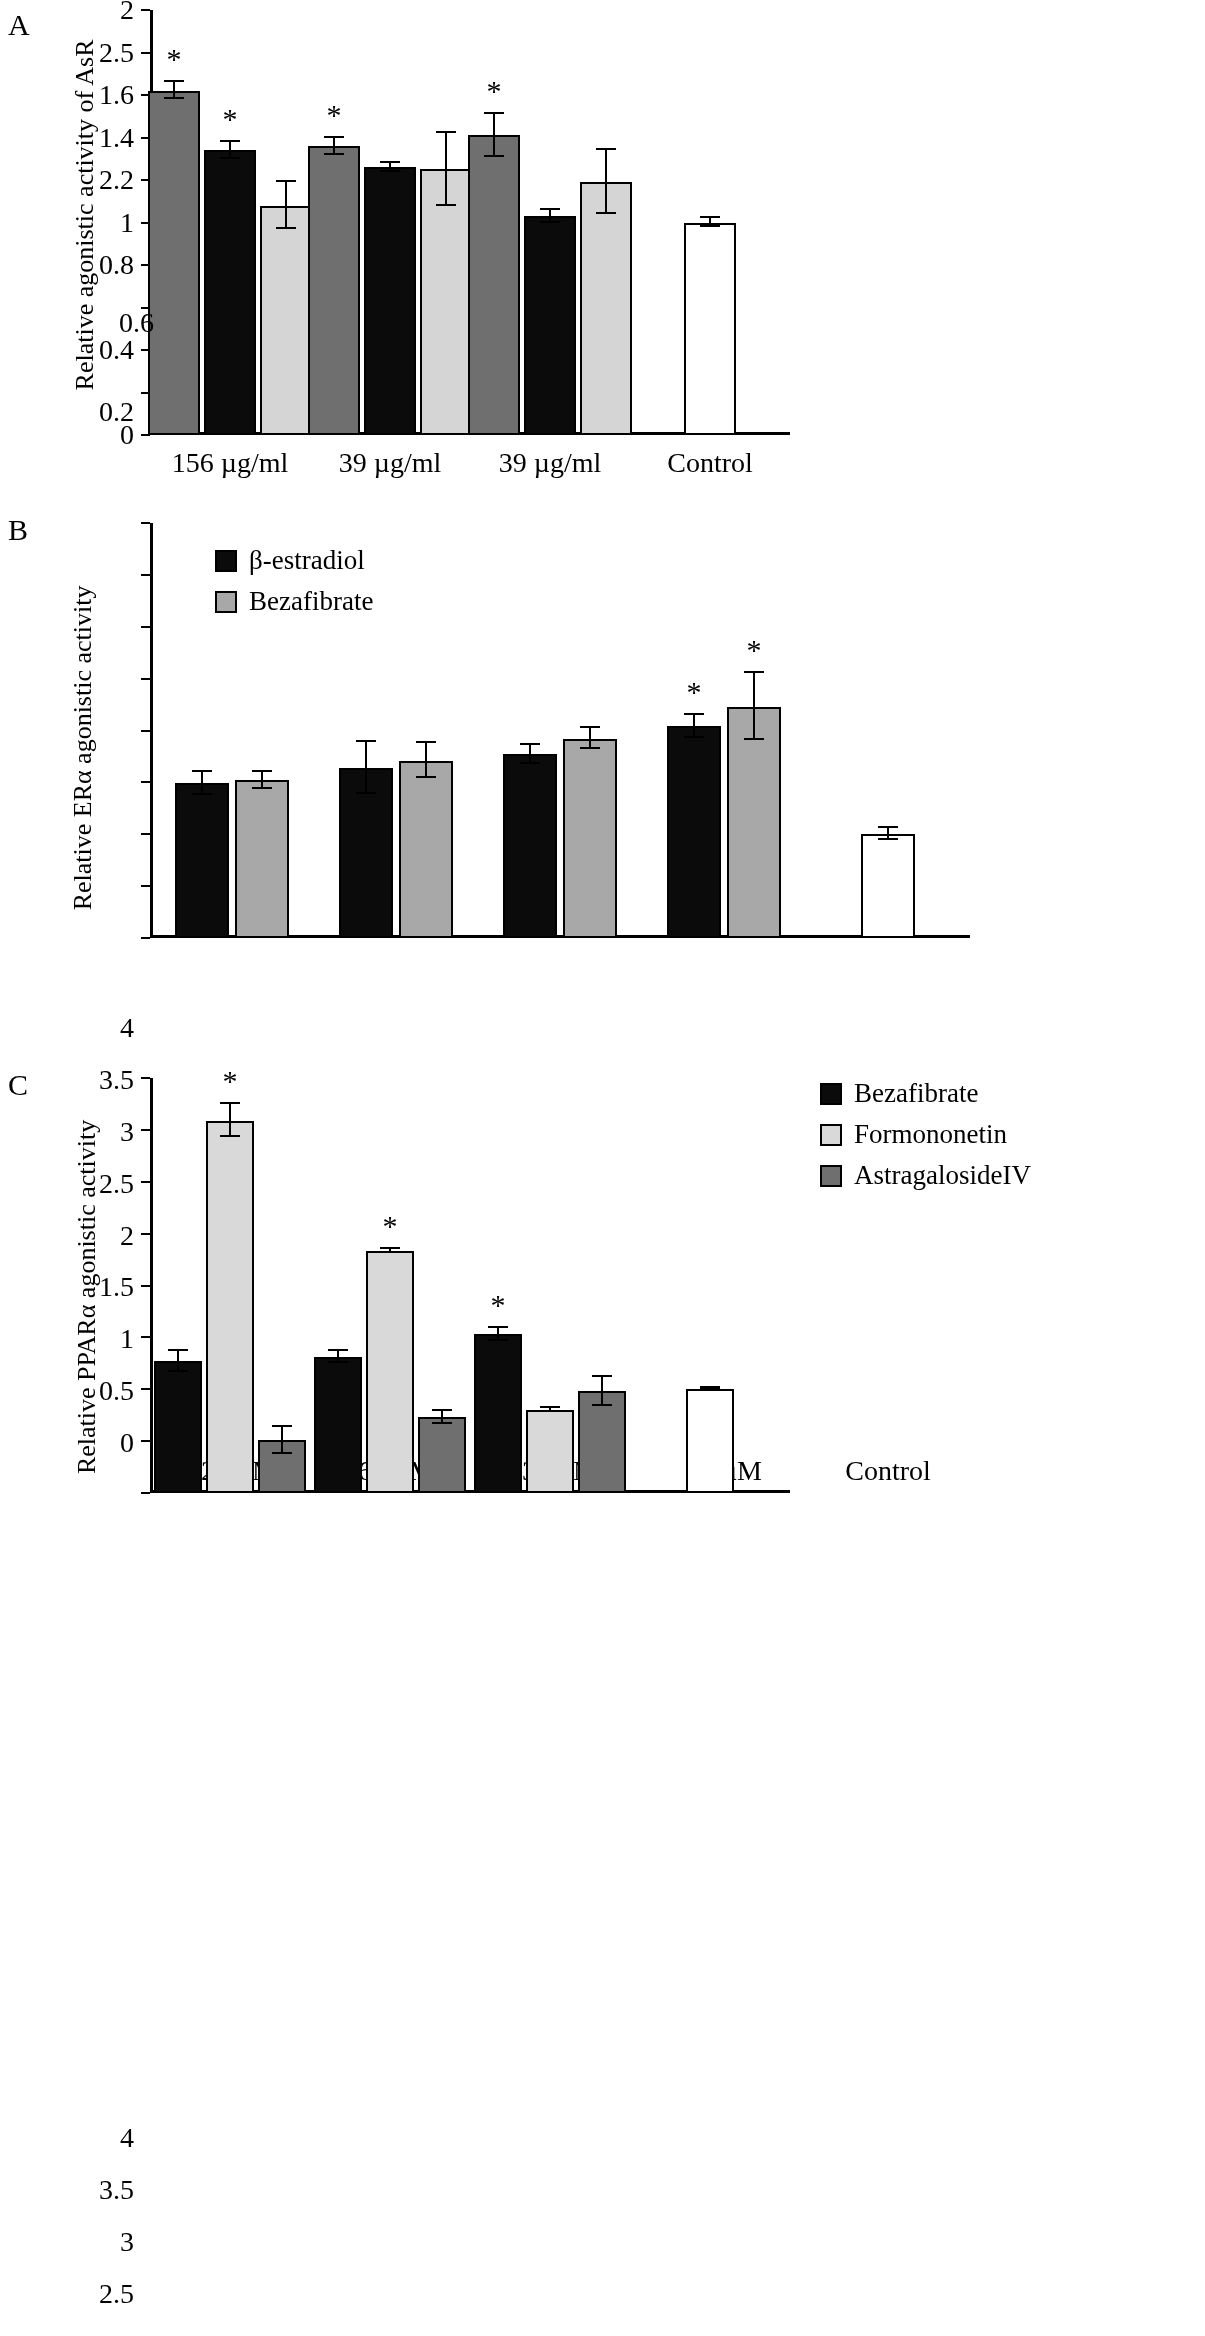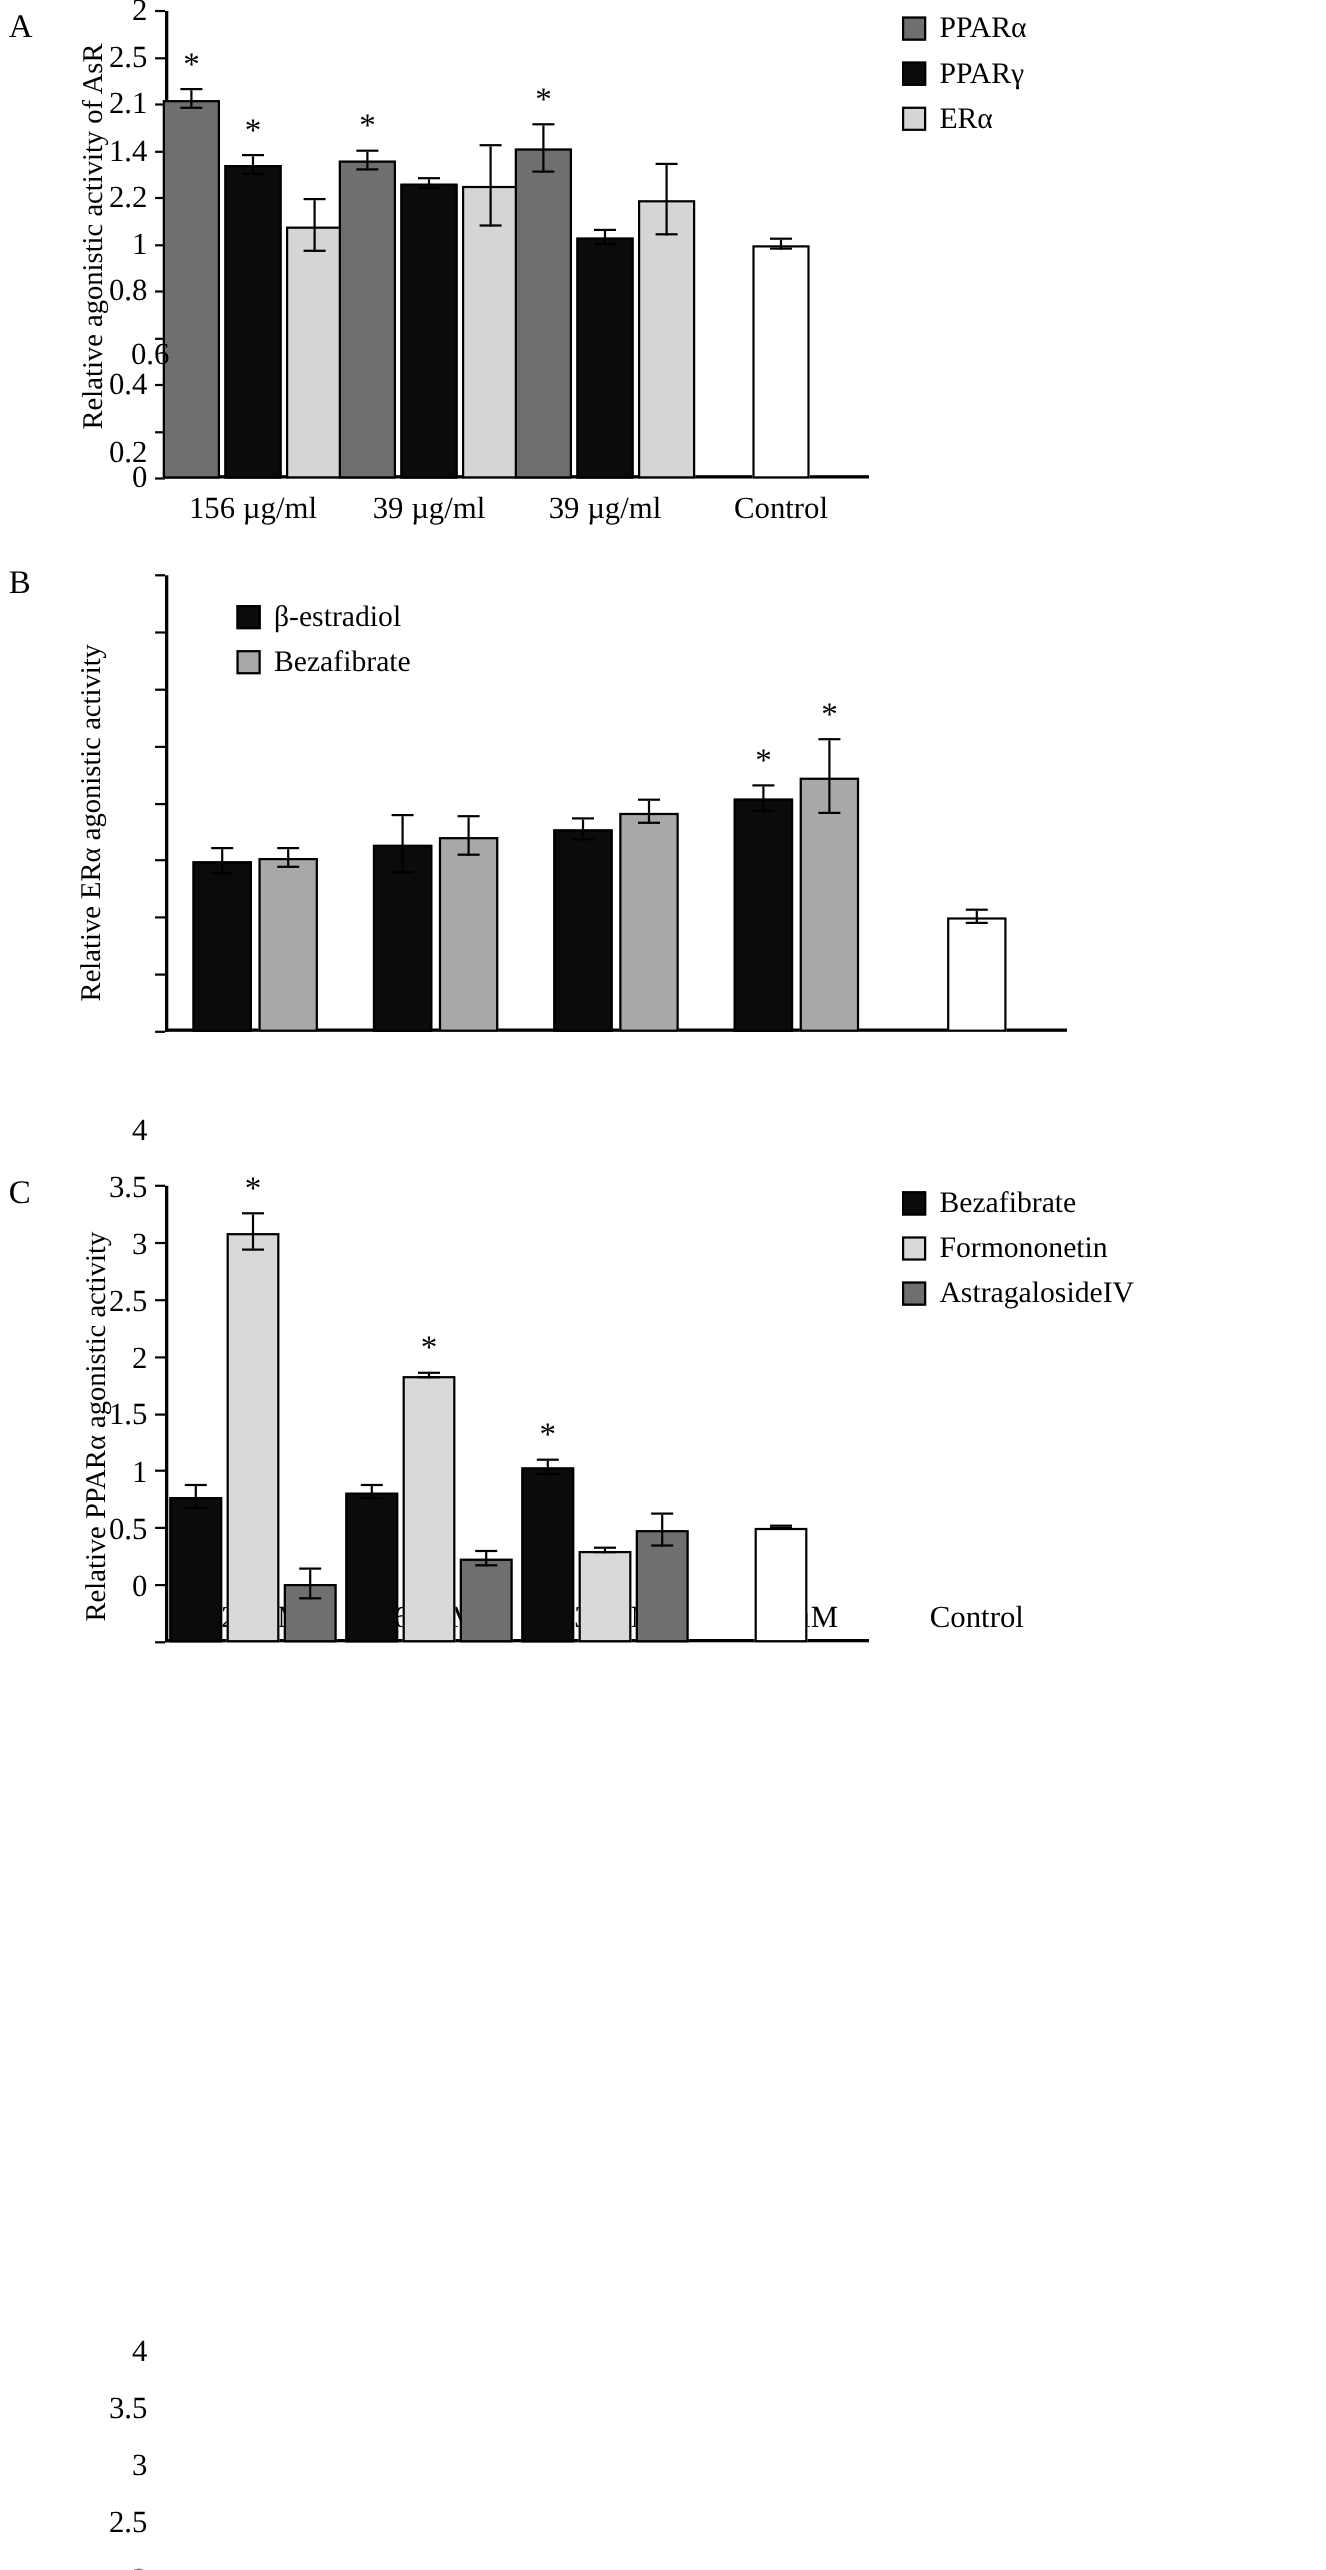--- a/index.html
+++ b/index.html
@@ -93,44 +93,30 @@
           <div class="bar" style="left: 430px; width: 52px; height: 252.875px; background: rgb(213, 213, 213);"></div>
           <div class="err" style="left: 455px; bottom: 221px; height: 63.75px;"></div>
           <div class="err-cap" style="left: 446px; width: 20px; bottom: 284.75px;"></div>
           <div class="err-cap" style="left: 446px; width: 20px; bottom: 221px;"></div>
           <div class="bar" style="left: 534px; width: 52px; height: 212.5px; background: rgb(255, 255, 255);"></div>
           <div class="err" style="left: 559px; bottom: 208.25px; height: 8.5px;"></div>
           <div class="err-cap" style="left: 550px; width: 20px; bottom: 216.75px;"></div>
           <div class="err-cap" style="left: 550px; width: 20px; bottom: 208.25px;"></div>
         </div>
       </div>
-    <div class="legend" id="legendA" style="left:820px;top:10px;">
-        <div class="legend-row">
-          <div class="legend-swatch" style="background: rgb(111, 111, 111);"></div>
-          <div class="legend-text">PPARα</div>
-        </div>
-        <div class="legend-row">
-          <div class="legend-swatch" style="background: rgb(11, 11, 11);"></div>
-          <div class="legend-text">PPARγ</div>
-        </div>
-        <div class="legend-row">
-          <div class="legend-swatch" style="background: rgb(213, 213, 213);"></div>
-          <div class="legend-text">ERα</div>
-        </div>
-      </div>
     <div id="yticksA">
         <div class="ytick" style="top: 435px; left: 0px; width: 134px;">0</div>
         <div class="ytick" style="top: 412px; left: 0px; width: 134px;">0.2</div>
         <div class="ytick" style="top: 350px; left: 0px; width: 134px;">0.4</div>
         <div class="ytick" style="top: 323px; left: 0px; width: 134px; margin-left: 20px;">0.6</div>
         <div class="ytick" style="top: 265px; left: 0px; width: 134px;">0.8</div>
         <div class="ytick" style="top: 222.5px; left: 0px; width: 134px;">1</div>
         <div class="ytick" style="top: 180px; left: 0px; width: 134px;">2.2</div>
         <div class="ytick" style="top: 137.5px; left: 0px; width: 134px;">1.4</div>
-        <div class="ytick" style="top: 95px; left: 0px; width: 134px;">2.1</div>
+        <div class="ytick" style="top: 95px; left: 0px; width: 134px;">1.6</div>
         <div class="ytick" style="top: 52.5px; left: 0px; width: 134px;">2.5</div>
         <div class="ytick" style="top: 10px; left: 0px; width: 134px;">2</div>
       </div>
     <div id="xticksA">
         <div class="xtick" style="left: 150px; top: 447px; width: 160px;">156 µg/ml</div>
         <div class="xtick" style="left: 310px; top: 447px; width: 160px;">39 µg/ml</div>
         <div class="xtick" style="left: 470px; top: 447px; width: 160px;">39 µg/ml</div>
         <div class="xtick" style="left: 630px; top: 447px; width: 160px;">Control</div>
       </div>
   </div>

